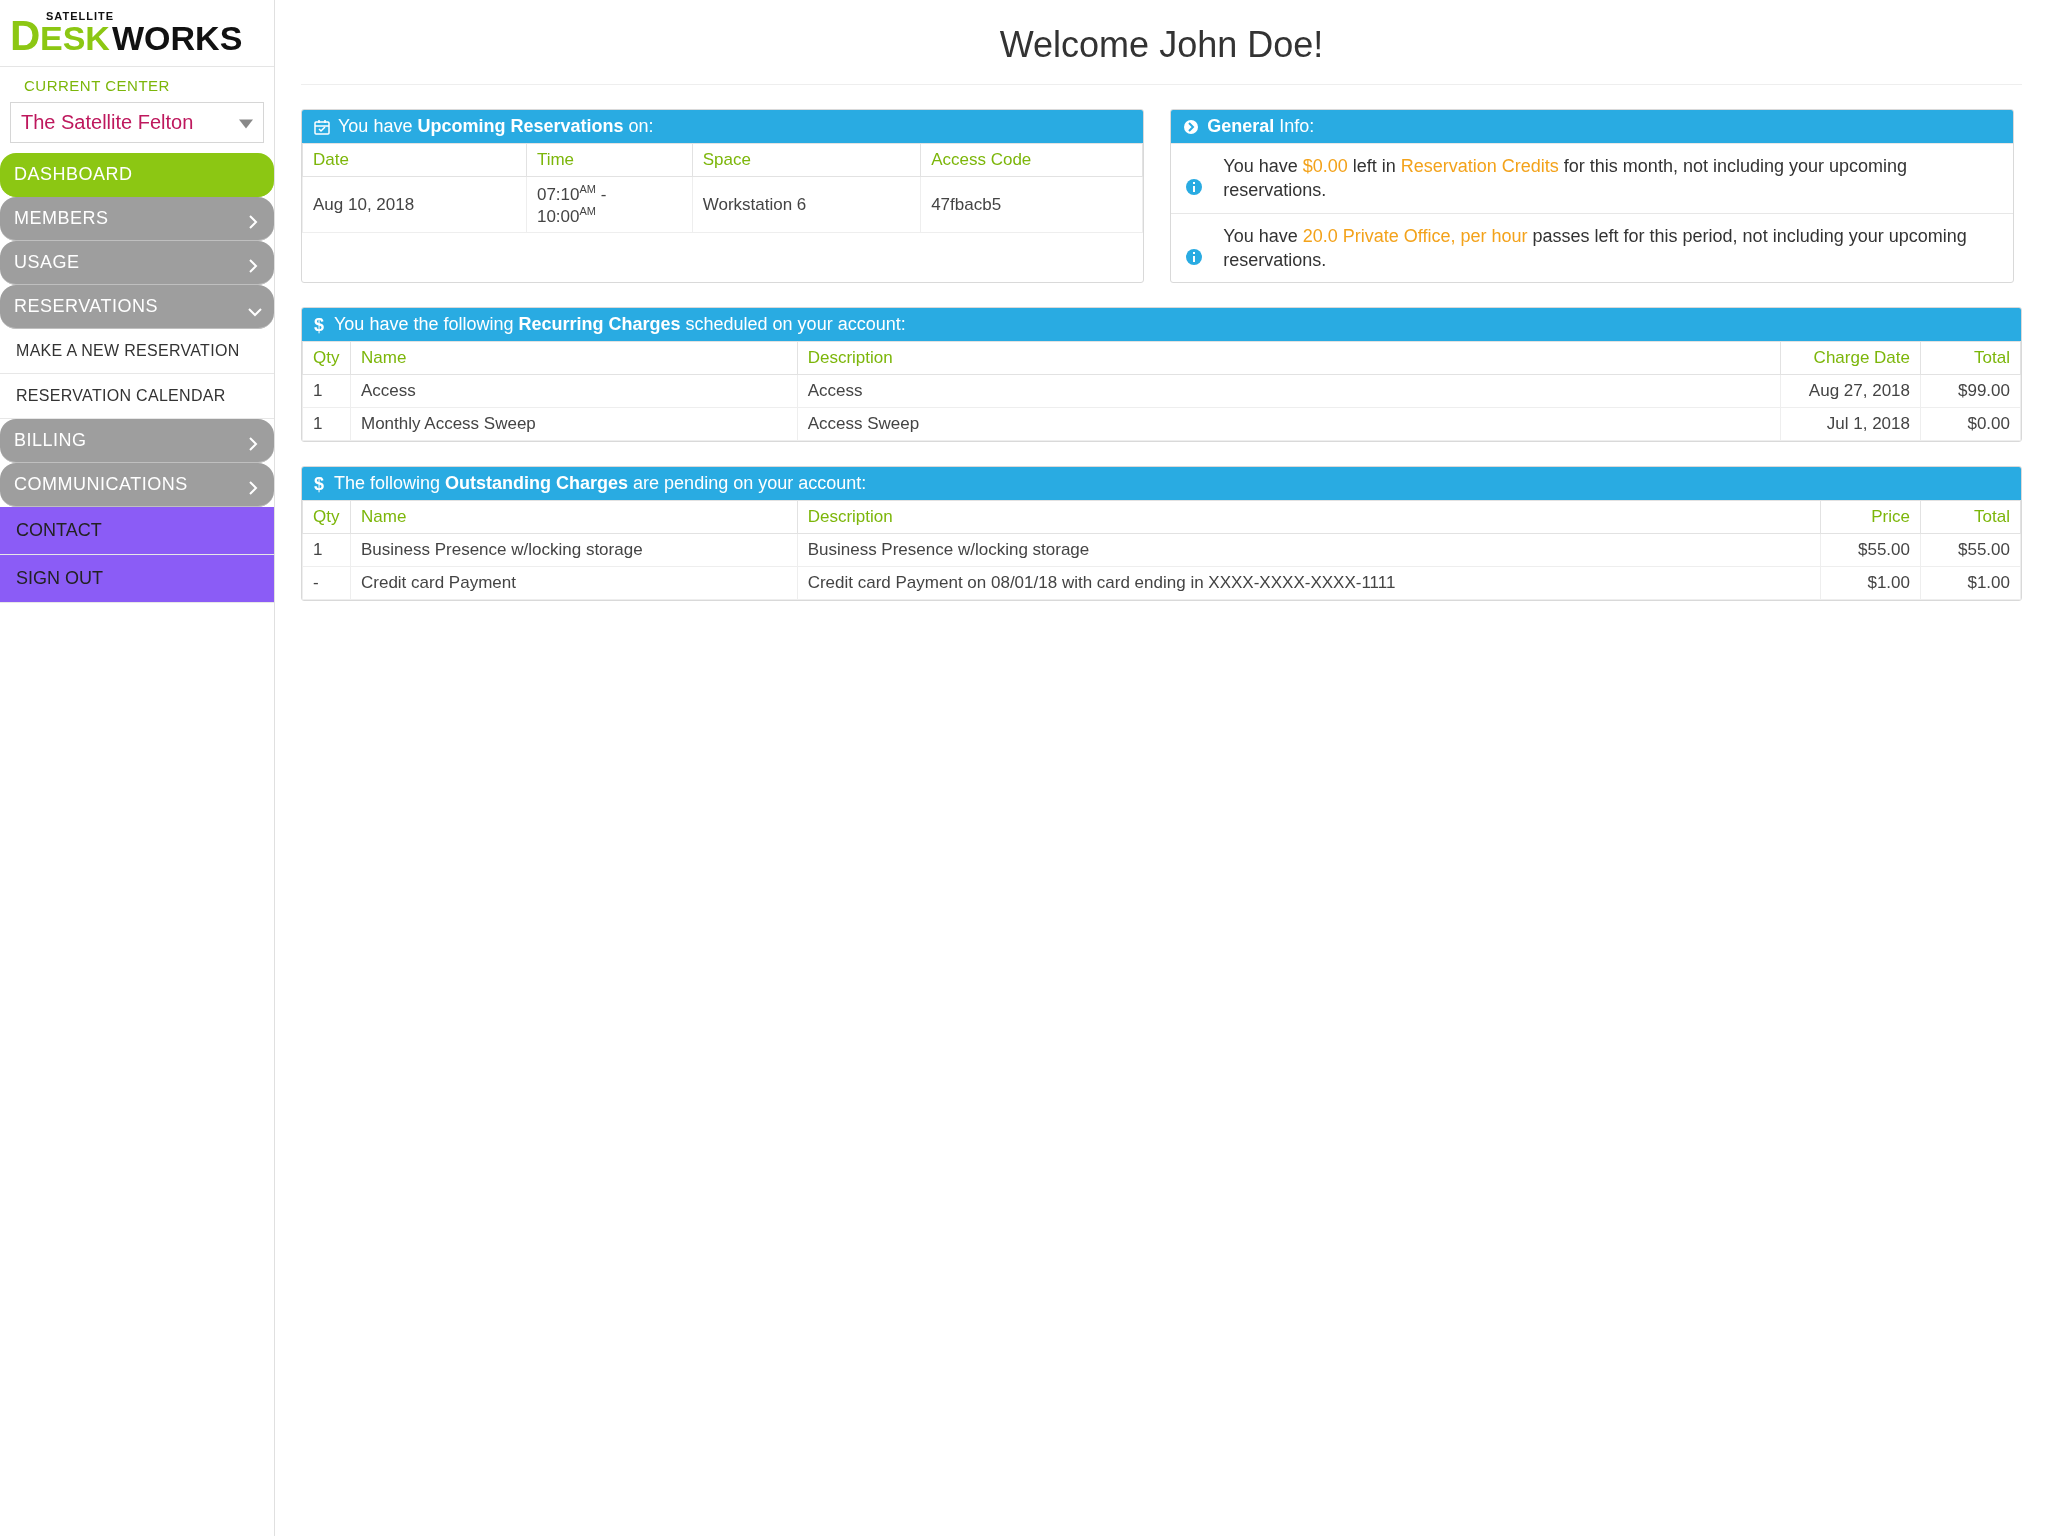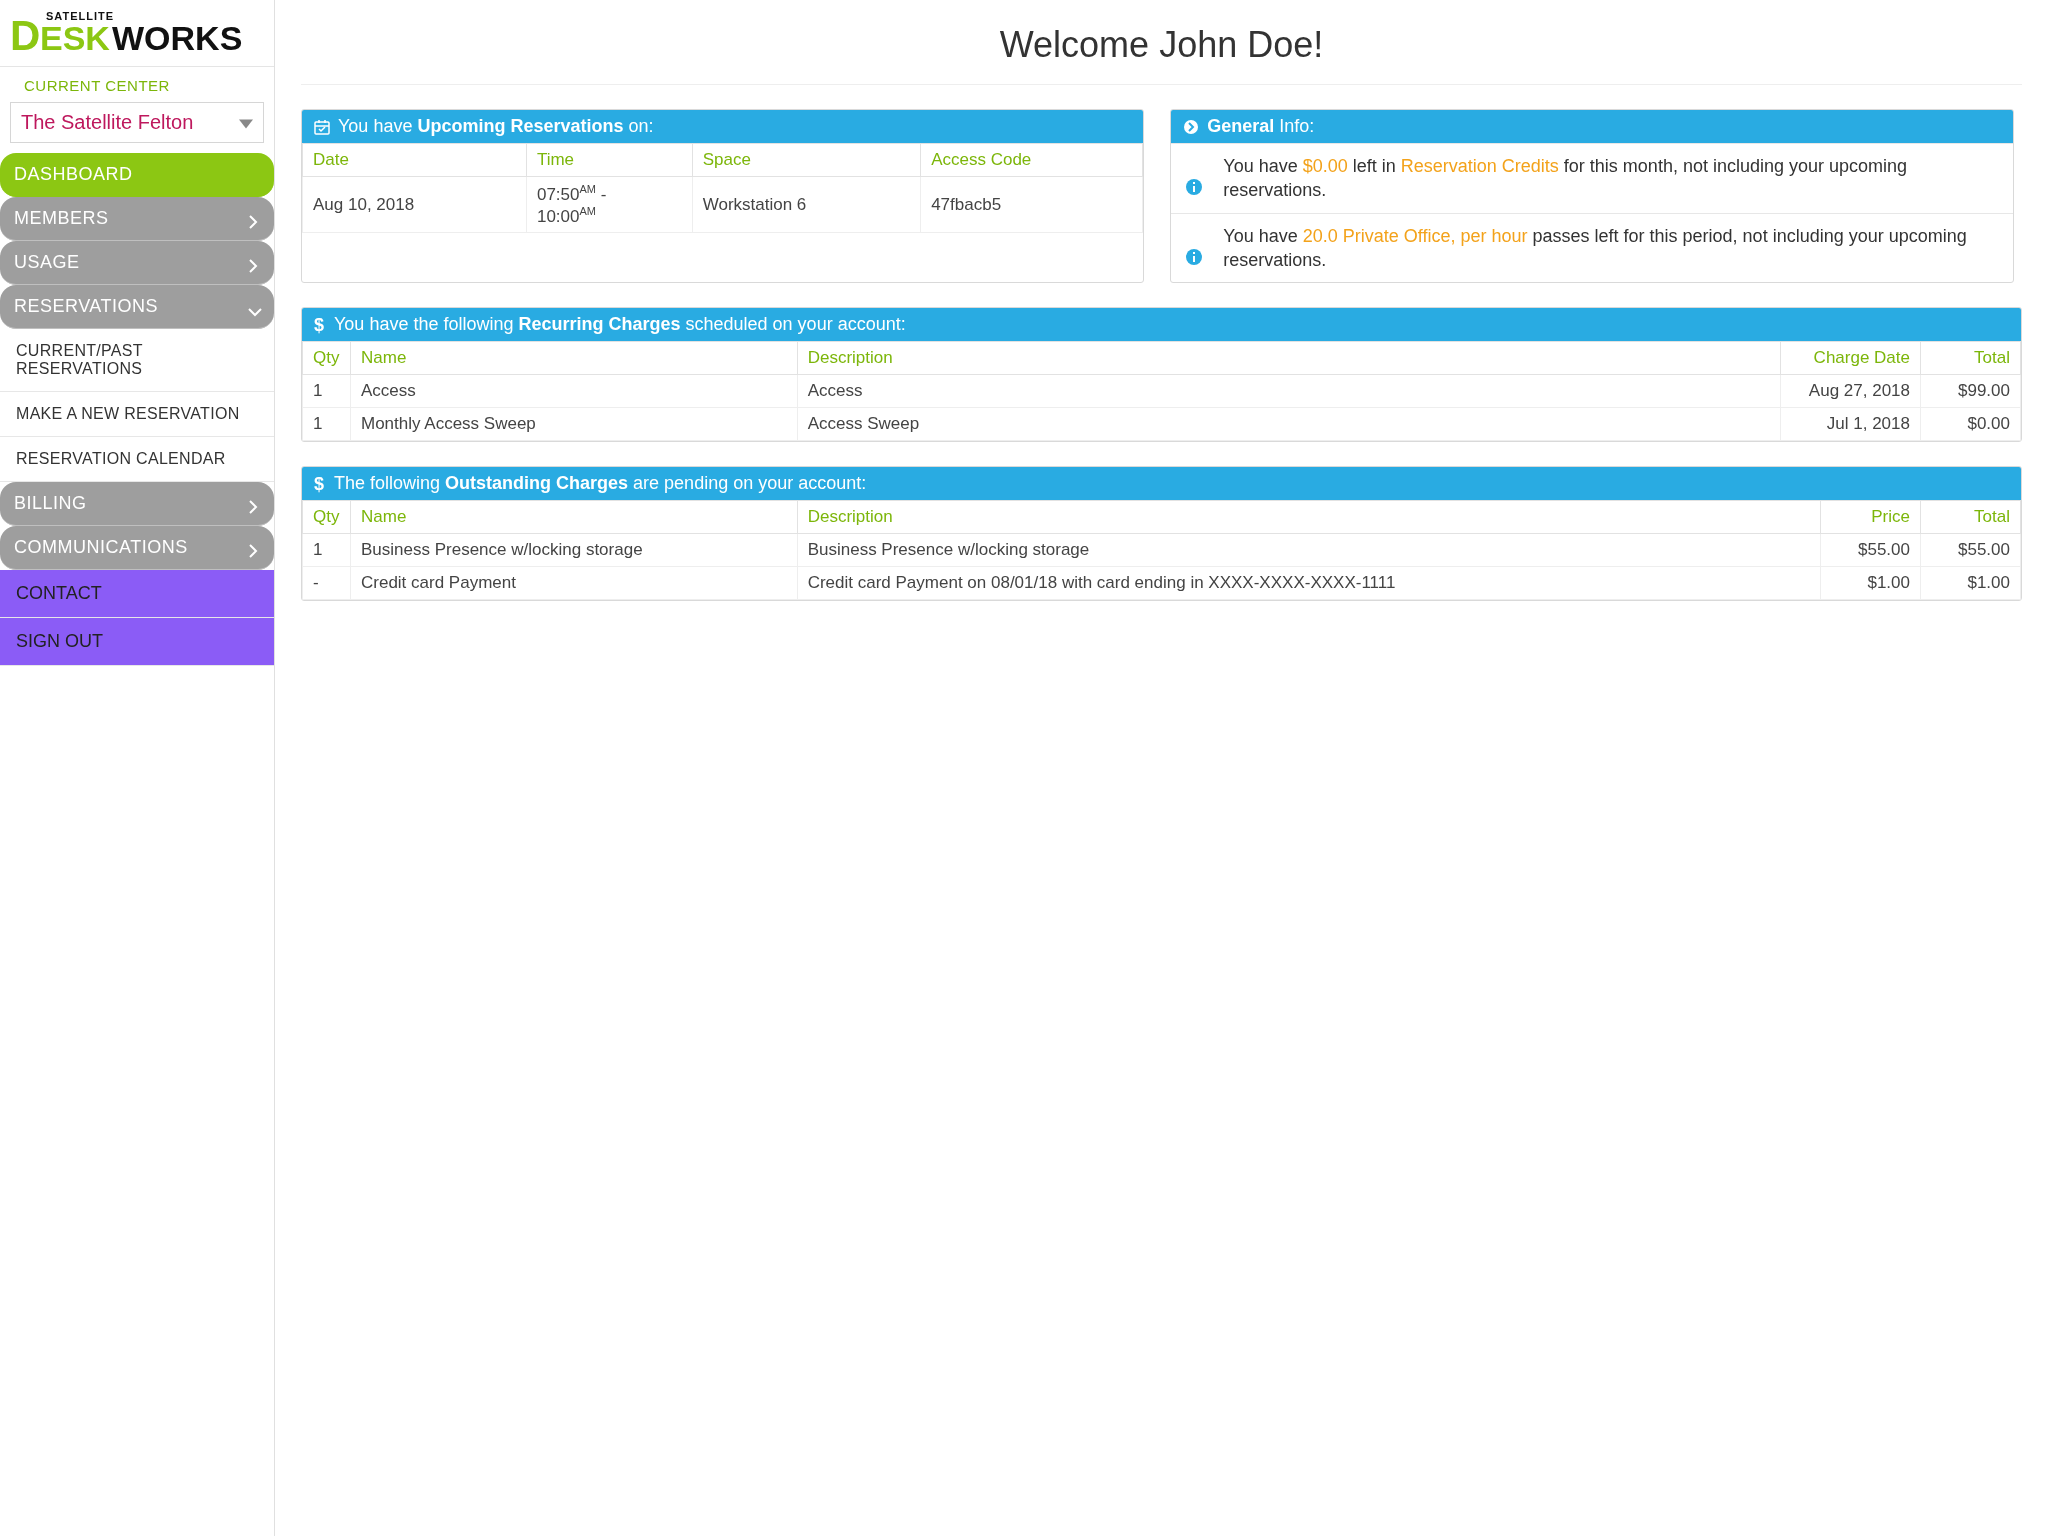--- a/index.html
+++ b/index.html
@@ -178,23 +178,20 @@
             </svg>
         </span>
       </div>
       <div class="nav-item">
         <span>RESERVATIONS</span>
         <span class="chev">
           <svg width="14" height="10">
               <polyline points="1,2 7,8 13,2" fill="none" stroke="#fff" stroke-width="2"></polyline>
             </svg>
         </span>
-      </div>
-      <div class="nav-sub">
-        <span>CURRENT/PAST RESERVATIONS</span>
       </div>
       <div class="nav-sub">
         <span>MAKE A NEW RESERVATION</span>
       </div>
       <div class="nav-sub">
         <span>RESERVATION CALENDAR</span>
       </div>
       <div class="nav-item">
         <span>BILLING</span>
         <span class="chev">
@@ -247,21 +244,21 @@
                 <th class="center">Date</th>
                 <th class="center">Time</th>
                 <th>Space</th>
                 <th class="center">Access Code</th>
               </tr>
             </thead>
             <tbody>
               <tr>
                 <td class="center">Aug 10, 2018</td>
                 <td class="center">
-                  <span>07:50</span><span class="time-sup">AM</span><span> - </span><br>
+                  <span>07:10</span><span class="time-sup">AM</span><span> - </span><br>
                   <span>10:00</span><span class="time-sup">AM</span>
                 </td>
                 <td>Workstation 6</td>
                 <td class="center">47fbacb5</td>
               </tr>
             </tbody>
           </table>
         </div>
       </section>
 

